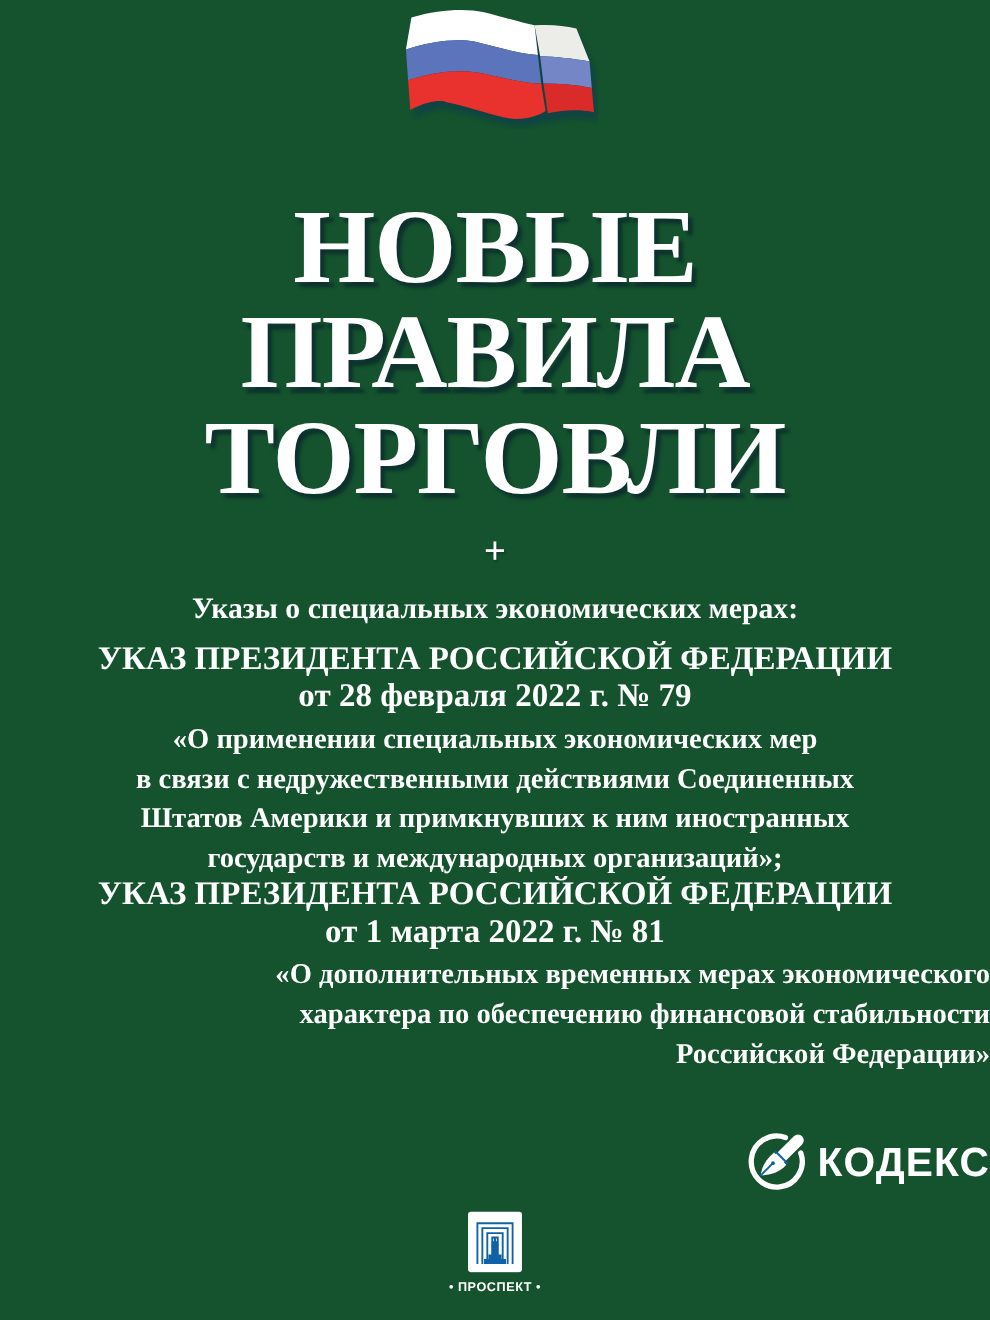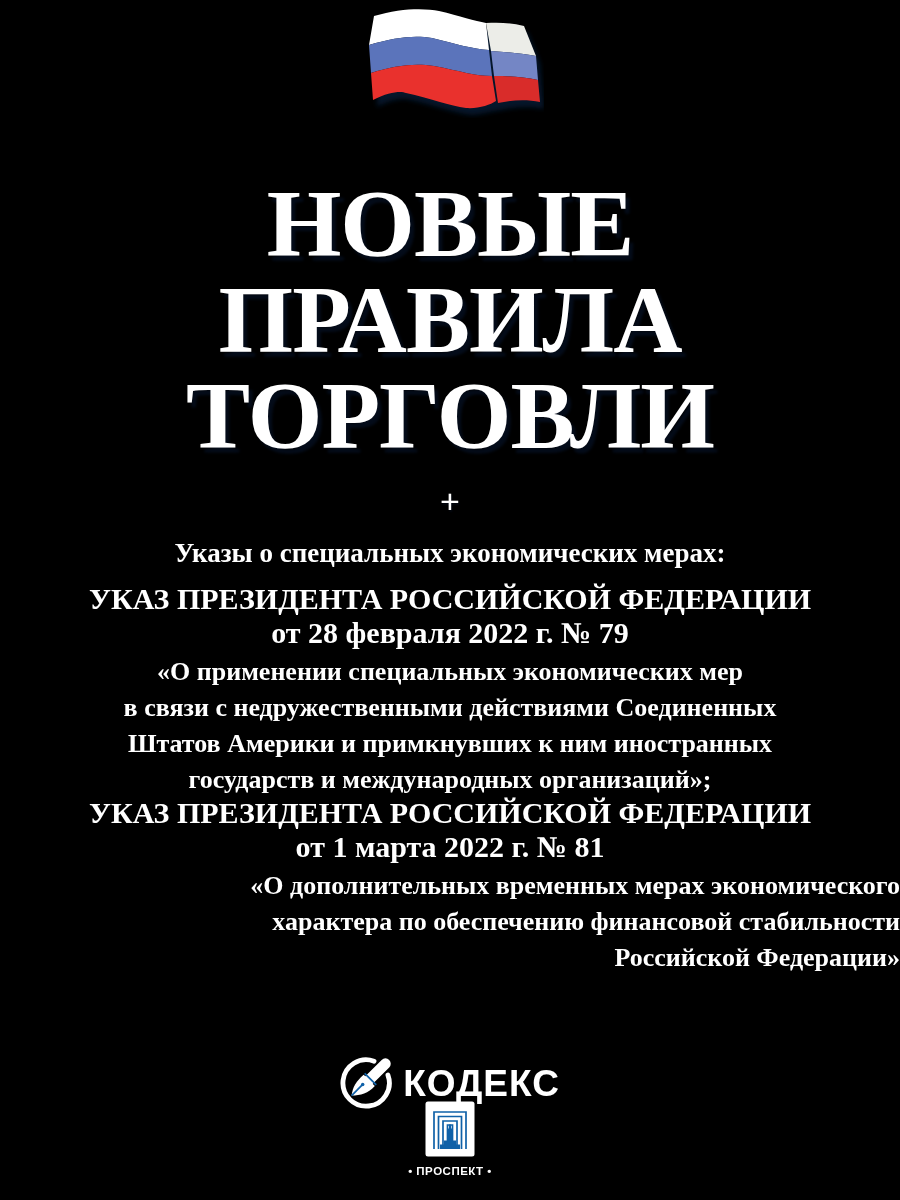--- a/index.html
+++ b/index.html
@@ -1,18 +1,18 @@
 <!DOCTYPE html>
 <html><head>
 <meta charset="utf-8">
 <style>
   html,body { margin:0; padding:0; background:#0F61A8; }
   .cover {
     position:relative; width:900px; height:1200px; overflow:hidden;
-    background:#000000; color:#ffffff;
+    background:#14532d; color:#ffffff;
     font-family:"Liberation Serif", serif;
   }
   .abs { position:absolute; left:0; width:900px; text-align:center; }
 
   .flag { position:absolute; left:360px; top:6px; }
 
   .title {
     top:176px; font-size:96px; line-height:96px; font-weight:700;
     letter-spacing:-1px;
     text-shadow:4px 5px 3px rgba(8,22,48,0.55);
@@ -31,21 +31,21 @@
   .decree-desc    { font-size:26px; font-weight:700; line-height:36px; }
 
   #d1-heading { top:583px; }
   #d1-date    { top:617px; }
   #d1-desc    { top:654px; }
   #d2-heading { top:797px; }
   #d2-date    { top:831px;text-align:center; }
   #d2-desc    { top:868px;text-align:right; }
 
   .kodeks {
-    top:1028px; display:flex; justify-content:center; align-items:center; gap:5px;margin-top:27px;
+    top:1028px; display:flex; justify-content:flex-end; align-items:center; gap:5px;
   }
   .kodeks-label {
     font-family:"Liberation Sans", sans-serif; font-weight:700;
     font-size:37px; letter-spacing:1px; line-height:37px;
   }
 
   .prospekt {
     top:1101px; display:flex; flex-direction:column; align-items:center;
   }
   .prospekt-label {

